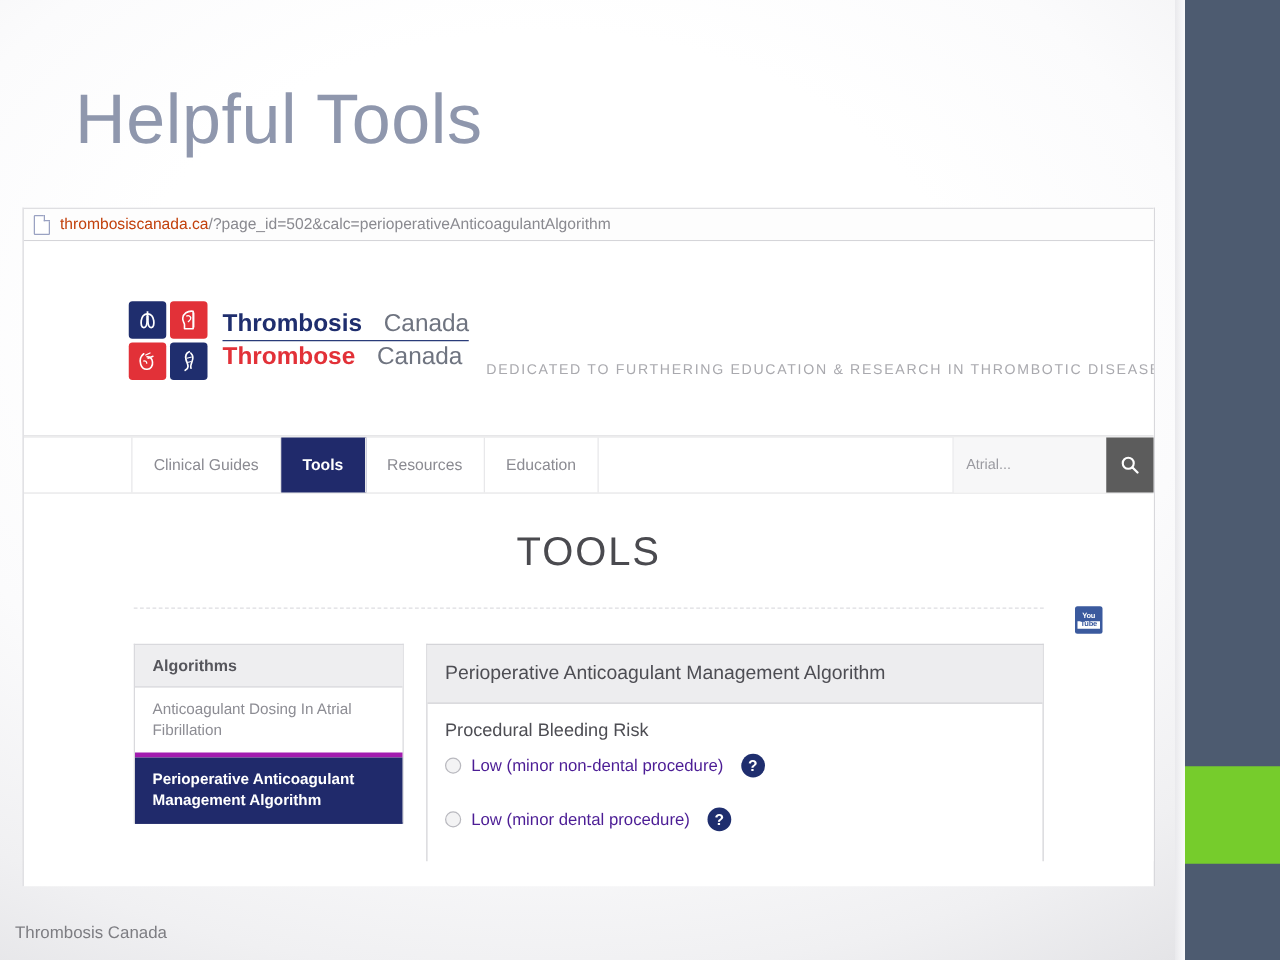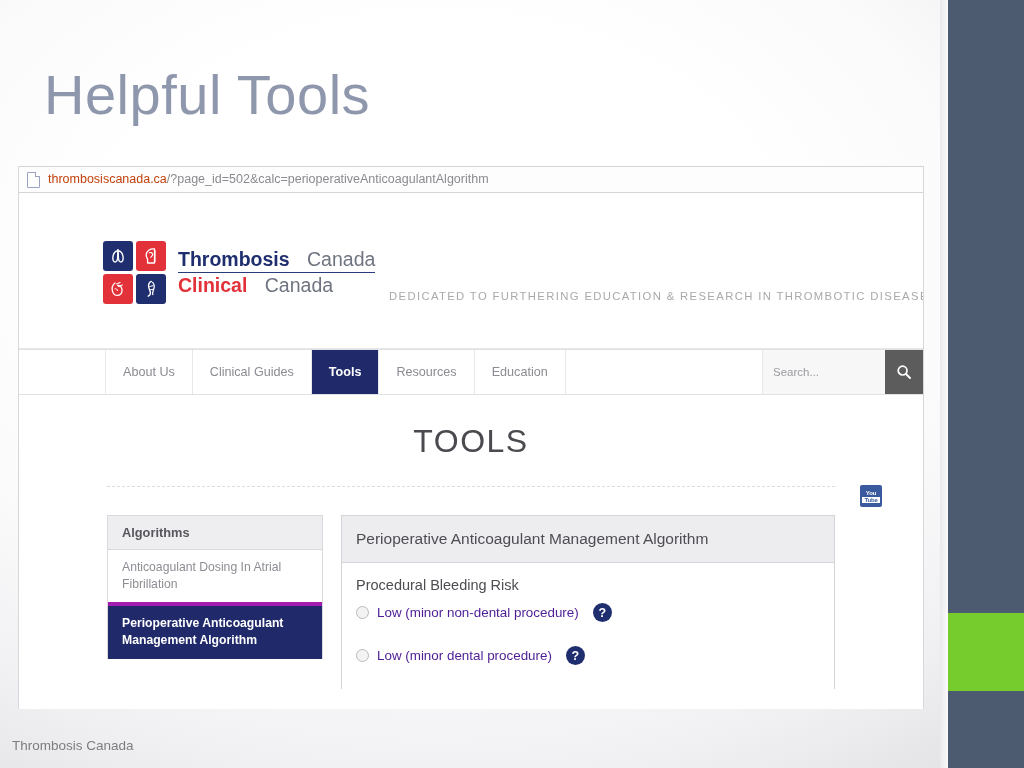--- a/index.html
+++ b/index.html
@@ -32,21 +32,21 @@
     background: linear-gradient(to right, #e9e9ec 0%, #f4f4f6 60%, #fafafa 100%);
   }
   #accent-green {
     position: absolute; left: 948px; top: 613px;
     width: 76px; height: 78px;
     background: #76cc2c;
   }
 
   
   #slide-title {
-    position: absolute; left: 44px; top: 62px;
+    position: absolute; left: 60px; top: 62px;
     font-size: 56px;
     font-weight: 400;
     color: #8f97ad;
     letter-spacing: 0.5px;
     white-space: nowrap;
   }
 
   
   #slide-footer {
     position: absolute; left: 12px; top: 738px;
@@ -363,43 +363,42 @@
           </svg>
         </div>
       </div>
       <div id="logo-words">
         <div class="logo-line">
           <span class="lw-navy">Thrombosis</span>
           <span class="lw-gray">Canada</span>
         </div>
         <div id="logo-line1-rule"></div>
         <div class="logo-line">
-          <span class="lw-red">Clinical</span>
+          <span class="lw-red">Thrombose</span>
           <span class="lw-gray">Canada</span>
         </div>
       </div>
     </div>
 
     <div id="tagline">DEDICATED TO FURTHERING EDUCATION &amp; RESEARCH IN THROMBOTIC DISEASE</div>
   </div>
 
   <div id="youtube-icon">
     <span class="yt-you">You</span>
     <span class="yt-tube">Tube</span>
   </div>
 
   <div id="site-nav">
     <div id="nav-spacer"></div>
-    <div class="nav-item">About Us</div>
     <div class="nav-item">Clinical Guides</div>
     <div class="nav-item active">Tools</div>
     <div class="nav-item">Resources</div>
     <div class="nav-item">Education</div>
     <div id="nav-gap"></div>
-    <div id="nav-search">Search...</div>
+    <div id="nav-search">Atrial...</div>
     <div id="nav-search-btn">
       <svg width="16" height="16" viewBox="0 0 16 16">
         <circle cx="6.6" cy="6.6" r="4.4" fill="none" stroke="#ffffff" stroke-width="1.7"></circle>
         <line x1="10" y1="10" x2="14" y2="14" stroke="#ffffff" stroke-width="1.9" stroke-linecap="round"></line>
       </svg>
     </div>
   </div>
 
   <div id="page-content">
     <div id="tools-heading">TOOLS</div>

